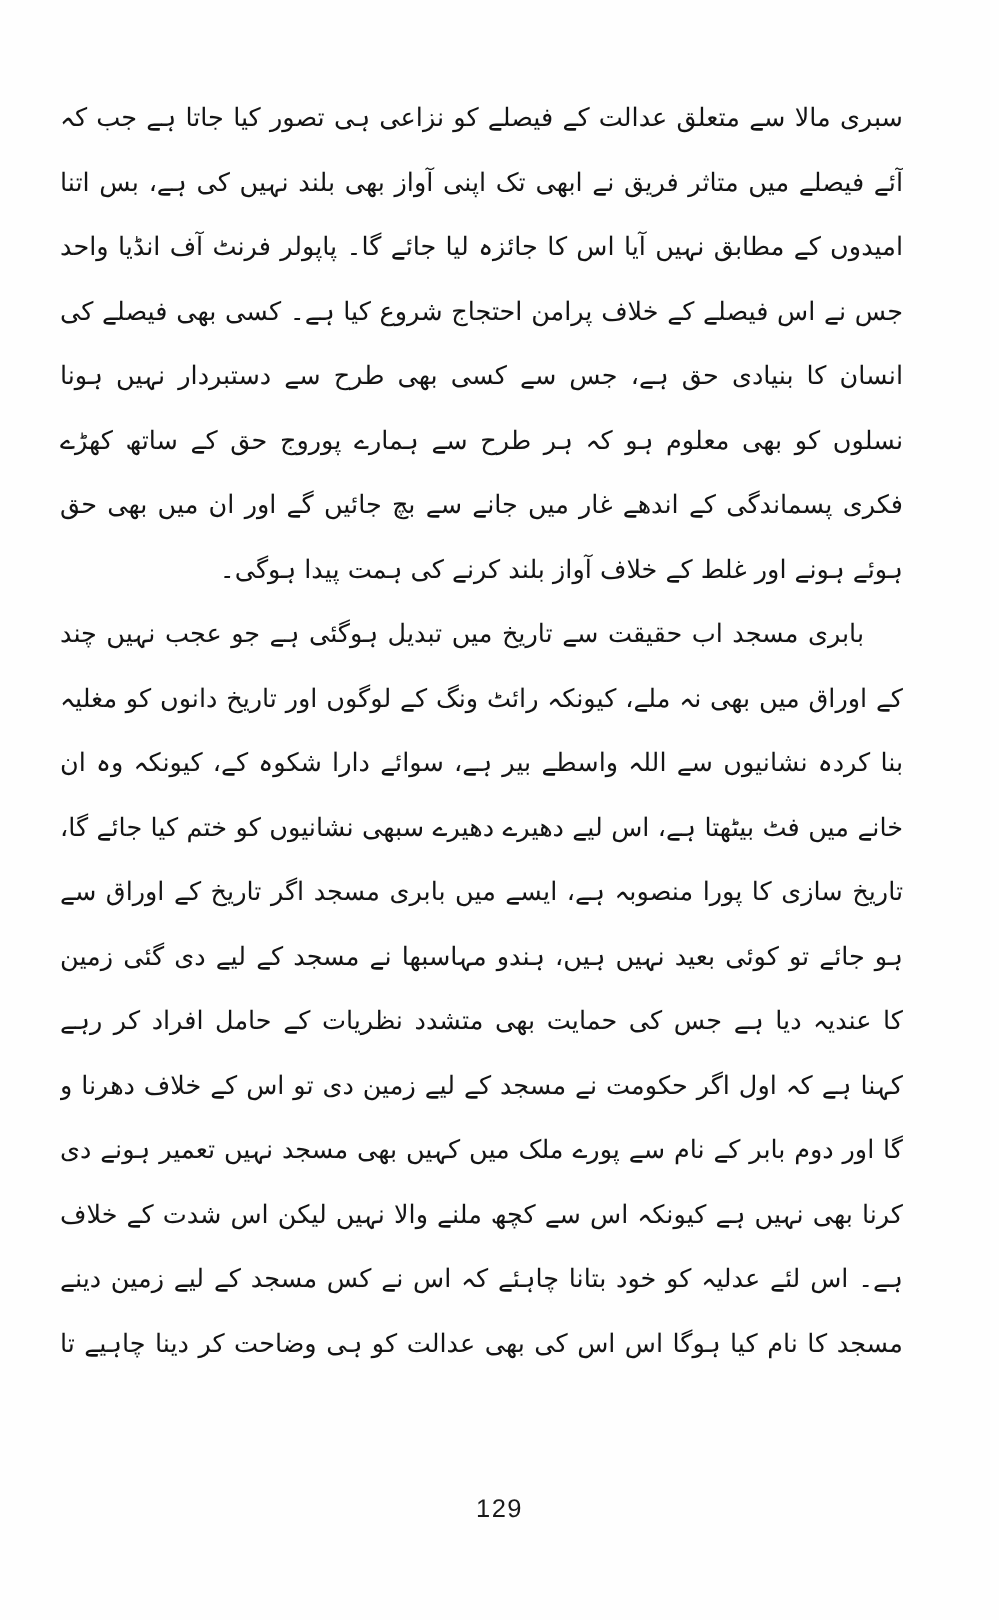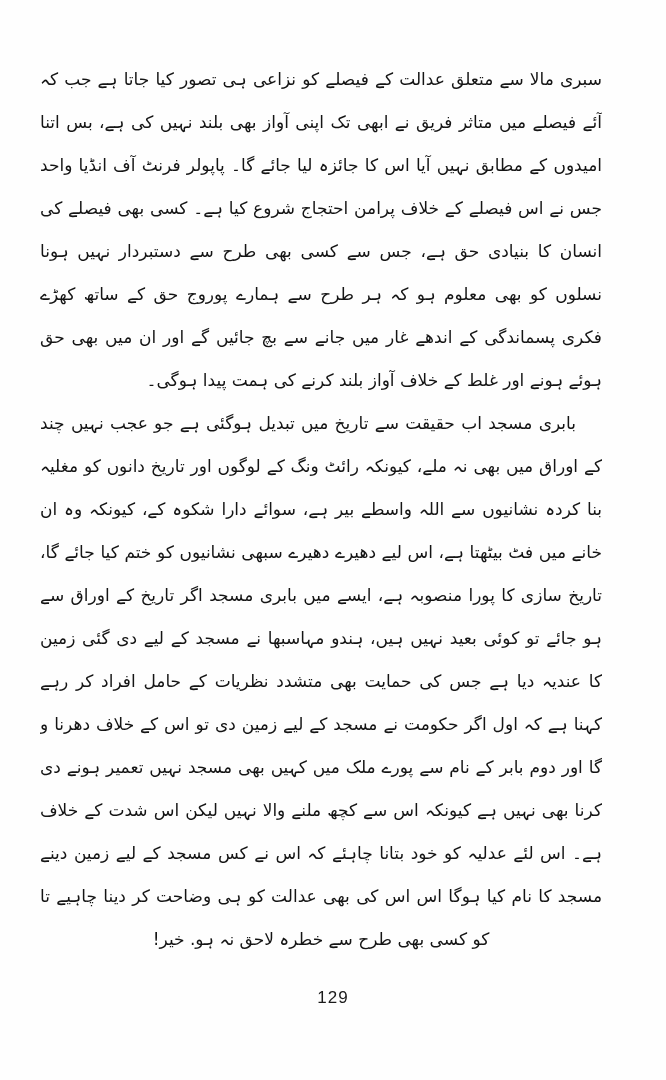--- a/index.html
+++ b/index.html
@@ -46,21 +46,21 @@
   .line.end-center {
     text-align: center;
     text-align-last: center;
   }
   
   .para.indent-first .line:first-child {
     text-indent: 26px;
   }
   .page-number {
     position: absolute;
-    bottom: 72px;
+    bottom: 64px;
     left: 0;
     width: 100%;
     text-align: center;
     font-family: "Liberation Sans", sans-serif;
     font-size: 17px;
     letter-spacing: 1px;
     color: #1a1a1a;
   }
 </style>
 </head>
@@ -87,20 +87,19 @@
       <span class="line">بنا کردہ نشانیوں سے اللہ واسطے بیر ہے، سوائے دارا شکوہ کے، کیونکہ وہ ان کے نظریات کے</span>
       <span class="line">خانے میں فٹ بیٹھتا ہے، اس لیے دھیرے دھیرے سبھی نشانیوں کو ختم کیا جائے گا، یوں بھی نئی</span>
       <span class="line">تاریخ سازی کا پورا منصوبہ ہے، ایسے میں بابری مسجد اگر تاریخ کے اوراق سے بھی غائب</span>
       <span class="line">ہو جائے تو کوئی بعید نہیں ہیں، ہندو مہاسبھا نے مسجد کے لیے دی گئی زمین کے خلاف ریویو پٹیشن</span>
       <span class="line">کا عندیہ دیا ہے جس کی حمایت بھی متشدد نظریات کے حامل افراد کر رہے ہیں، ان کا تو یہاں تک</span>
       <span class="line">کہنا ہے کہ اول اگر حکومت نے مسجد کے لیے زمین دی تو اس کے خلاف دھرنا و مظاہرہ کیا جائے</span>
       <span class="line">گا اور دوم بابر کے نام سے پورے ملک میں کہیں بھی مسجد نہیں تعمیر ہونے دی جائے گی، ہمیں</span>
       <span class="line">کرنا بھی نہیں ہے کیونکہ اس سے کچھ ملنے والا نہیں لیکن اس شدت کے خلاف آواز ضرور بلند کرنا</span>
       <span class="line">ہے۔ اس لئے عدلیہ کو خود بتانا چاہئے کہ اس نے کس مسجد کے لیے زمین دینے کا حکم دیا ہے؟ اور</span>
       <span class="line">مسجد کا نام کیا ہوگا اس اس کی بھی عدالت کو ہی وضاحت کر دینا چاہیے تا کہ ملک کے امن و امان</span>
-      <span class="line end-center">کو کسی بھی طرح سے خطرہ لاحق نہ ہو. خیر!</span>
     </div>
 
   </div>
 
   <div class="page-number">129</div>
 
 </div>
 
 </body></html>

